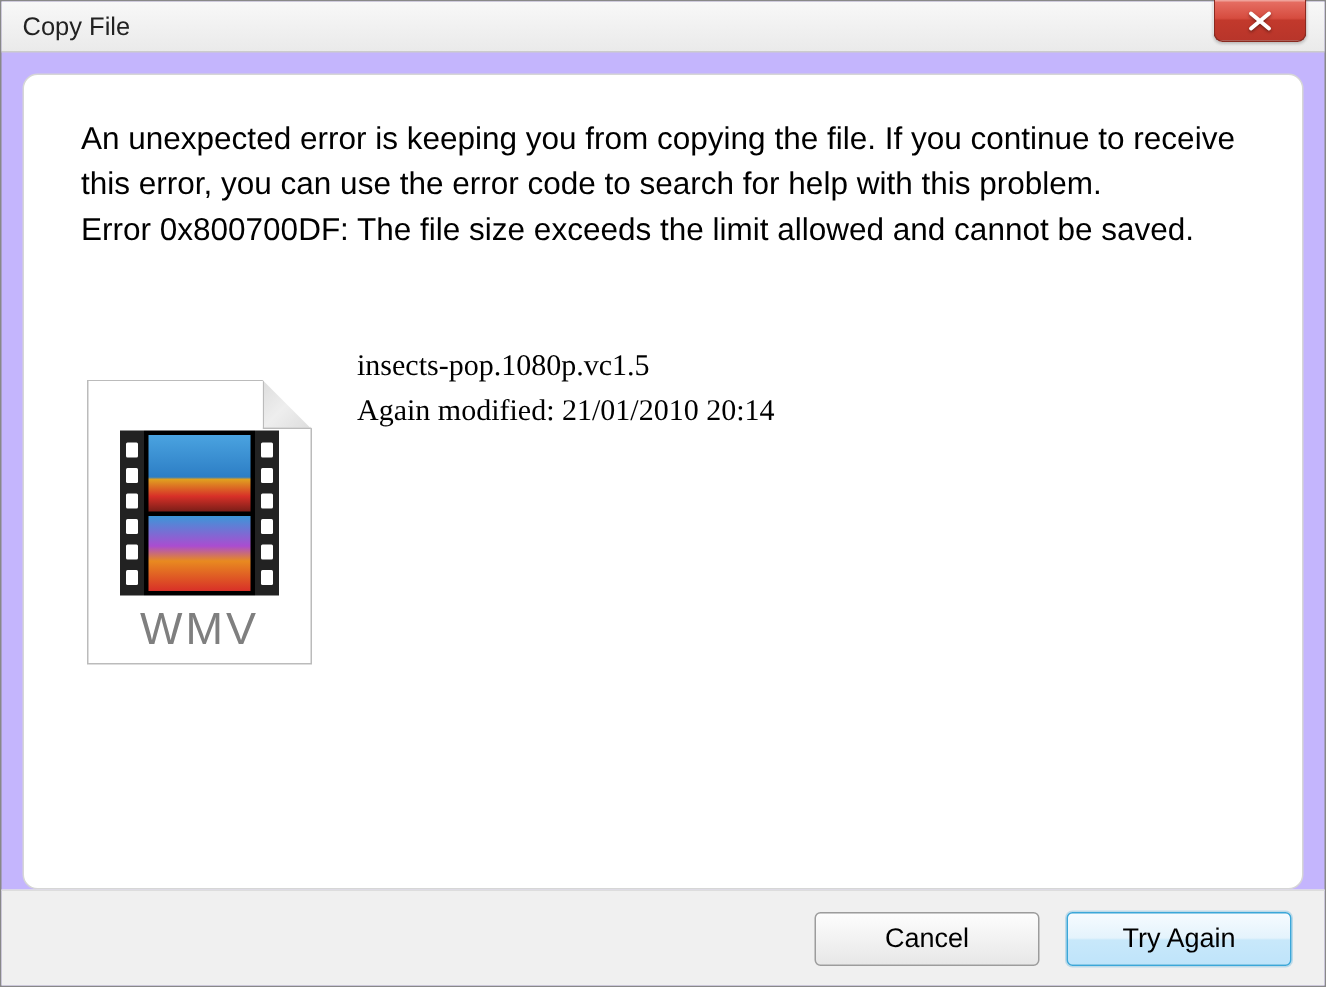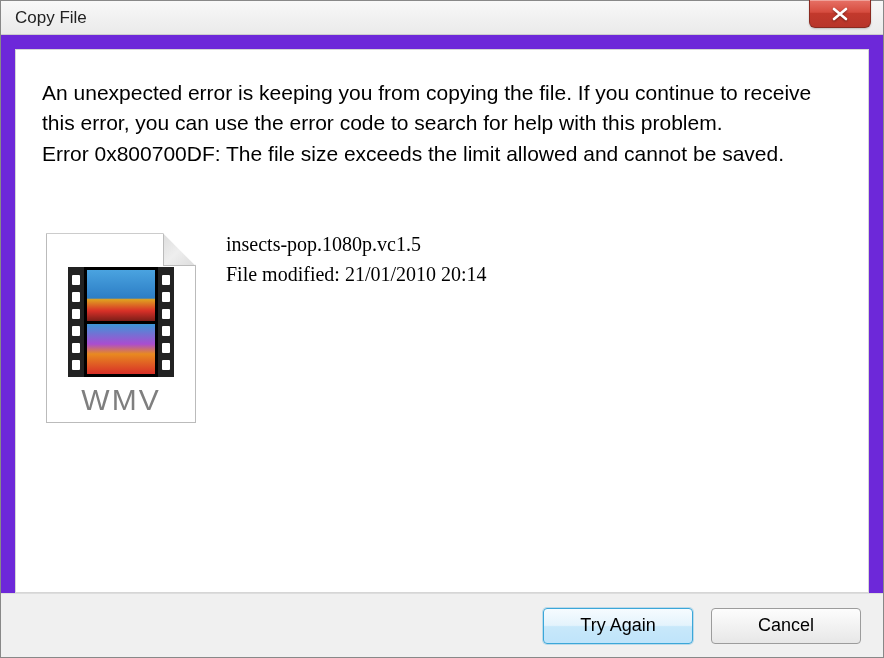--- a/index.html
+++ b/index.html
@@ -9,21 +9,21 @@
       color: #000;
       background: #fff;
       width: 884px;
       height: 658px;
       overflow: hidden;
     }
     .window {
       width: 884px;
       height: 658px;
       border: 1px solid #888;
-      background: #6d28d9;
+      background: #c4b5fd;
       display: flex;
       flex-direction: column;
     }
     .titlebar {
       height: 34px;
       background: linear-gradient(to bottom, #f8f8f8, #eaeaea);
       border-bottom: 1px solid #ccc;
       display: flex;
       align-items: center;
       justify-content: space-between;
@@ -56,23 +56,23 @@
       cursor: pointer;
       box-shadow: inset 0 1px 0 rgba(255,255,255,.35), 0 1px 2px rgba(0,0,0,.2);
     }
     .close-btn svg { filter: drop-shadow(0 1px 1px rgba(0,0,0,.4)); }
     .content-outer {
       flex: 1;
       padding: 14px 14px 0 14px;
     }
     .content {
       border: 1px solid #d6d6d6;
-      border-radius: 0;
+      border-radius: 10px;
       height: 100%;
-      padding: 28px 26px 20px 26px;
+      padding: 28px 26px 20px 38px;
       background: #fff;
       display: flex;
       flex-direction: column;
     }
     .error-text {
       font-size: 21px;
       line-height: 1.45;
       color: #000;
     }
     .error-code {
@@ -85,20 +85,21 @@
       margin-top: 64px;
       gap: 30px;
       align-items: flex-start;
     }
     .file-icon {
       width: 150px;
       height: 190px;
       position: relative;
       flex-shrink: 0;
       margin-left: 4px;
+      margin-top: 20px;
     }
     .file-page {
       position: absolute;
       inset: 0;
       background: #fff;
       border: 1px solid #bbb;
       clip-path: polygon(0 0, 78% 0, 100% 17%, 100% 100%, 0 100%);
     }
     .file-fold {
       position: absolute;
@@ -230,27 +231,27 @@
                 <span></span>
                 <span></span>
               </div>
           </div>
           <div class="wmv-label">WMV</div>
         </div>
 
         <div class="file-details">
           <div>insects-pop.1080p.vc1.5</div>
           <div>
-            <span>File modified:</span>
+            <span>Again modified:</span>
             <span>21/01/2010 20:14</span>
           </div>
         </div>
       </div>
 
     </div>
   </div>
 
   <div class="button-bar">
+    <button class="btn">Cancel</button>
     <button class="btn primary">Try Again</button>
-    <button class="btn">Cancel</button>
   </div>
 
 </div>
 
 </body></html>

